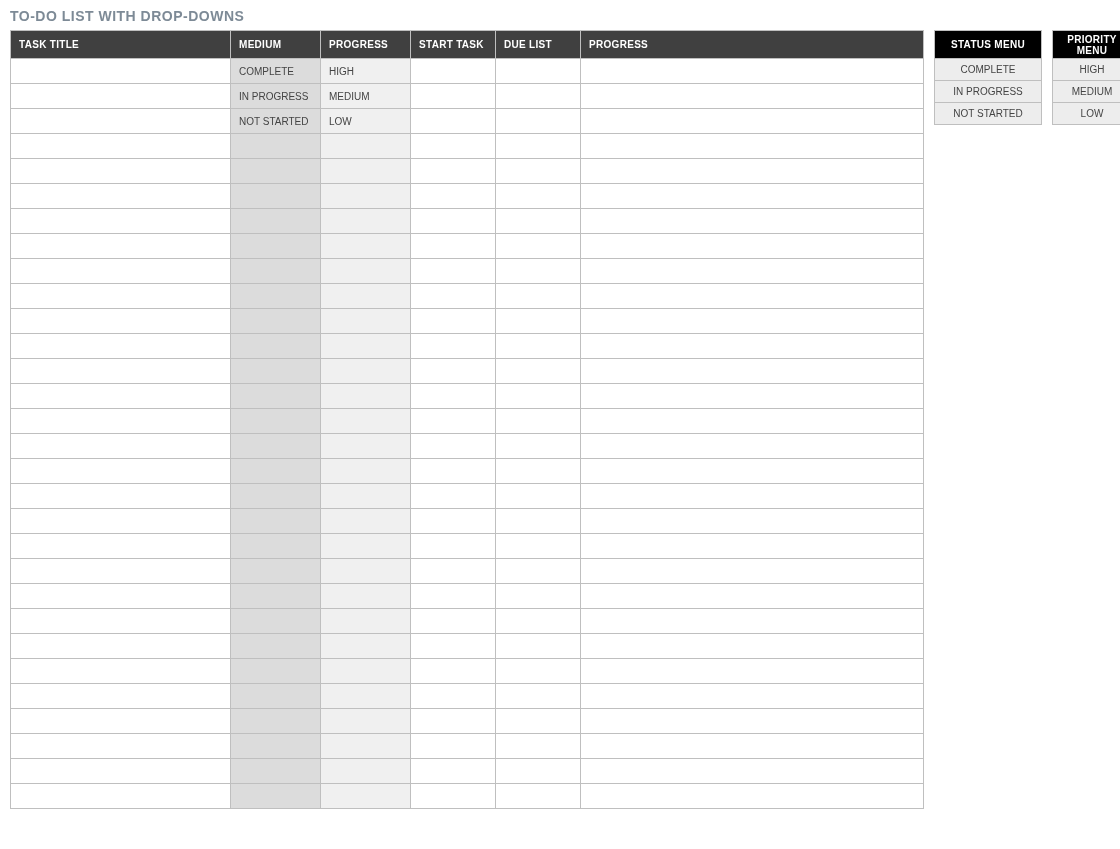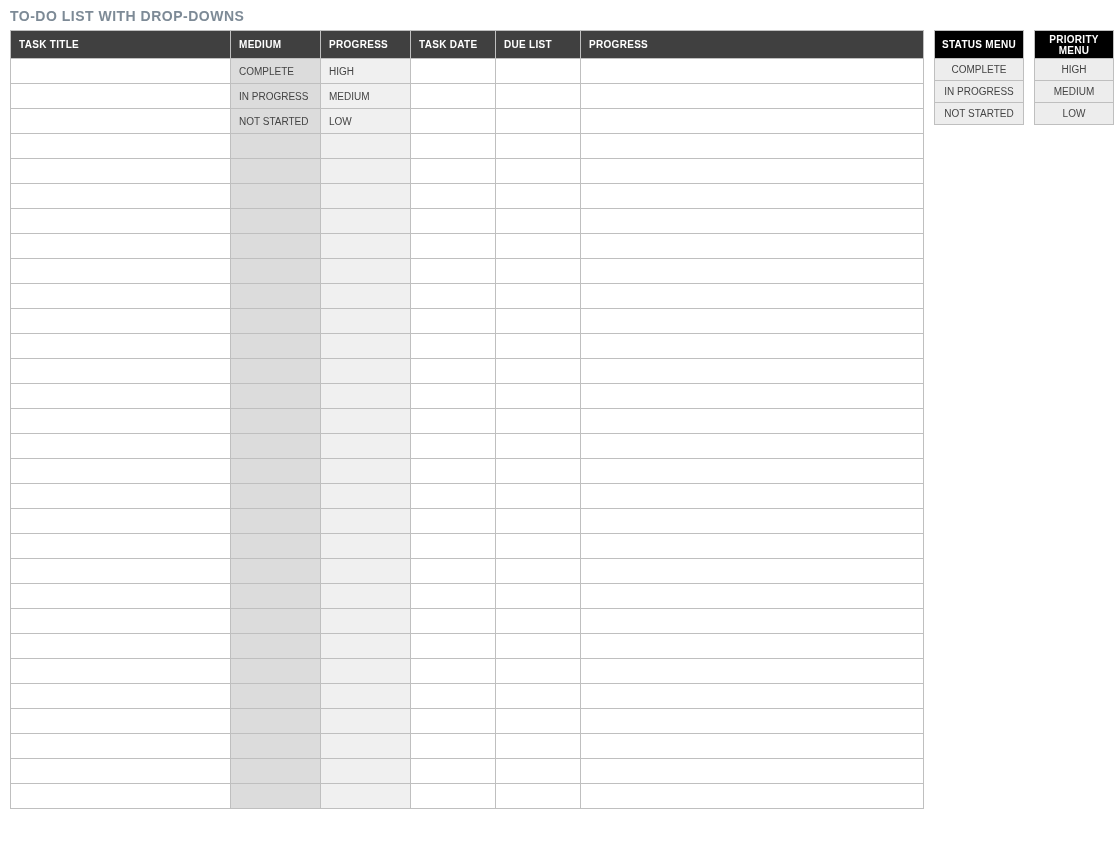--- a/index.html
+++ b/index.html
@@ -72,21 +72,21 @@
     vertical-align: middle;
   }
   table.menu th {
     background: #000;
     color: #fff;
     font-weight: 700;
     letter-spacing: 0.3px;
     height: 28px;
   }
   table.menu td { background: #ededed; color: #444; }
-  table.menu.status { width: 90px; }
+  table.menu.status { width: 108px; }
   table.menu.priority { width: 80px; }
 </style>
 </head>
 <body>
 
 <h1 class="page-title">TO-DO LIST WITH DROP-DOWNS</h1>
 
 <div class="layout">
 
   <table class="main">
@@ -96,21 +96,21 @@
         <col class="col-priority">
       <col class="col-start">
         <col class="col-due">
         <col class="col-comments">
     </colgroup>
     <thead>
       <tr>
         <th>TASK TITLE</th>
         <th>MEDIUM</th>
         <th>PROGRESS</th>
-        <th>TASK DATE</th>
+        <th>START TASK</th>
         <th>DUE LIST</th>
         <th>PROGRESS</th>
       </tr>
     </thead>
     <tbody id="todo-body">
         <tr>
           <td></td>
           <td class="status-cell">COMPLETE</td>
           <td class="priority-cell">HIGH</td>
           <td></td>

